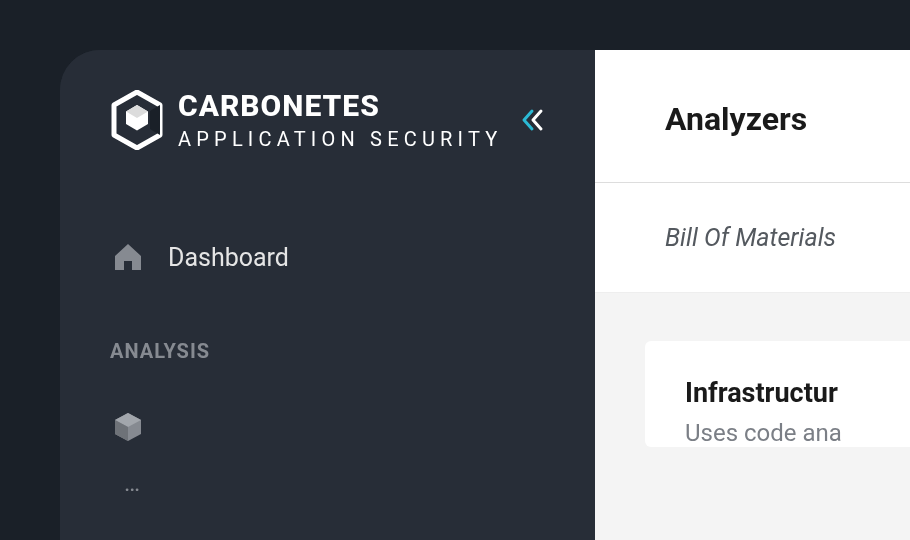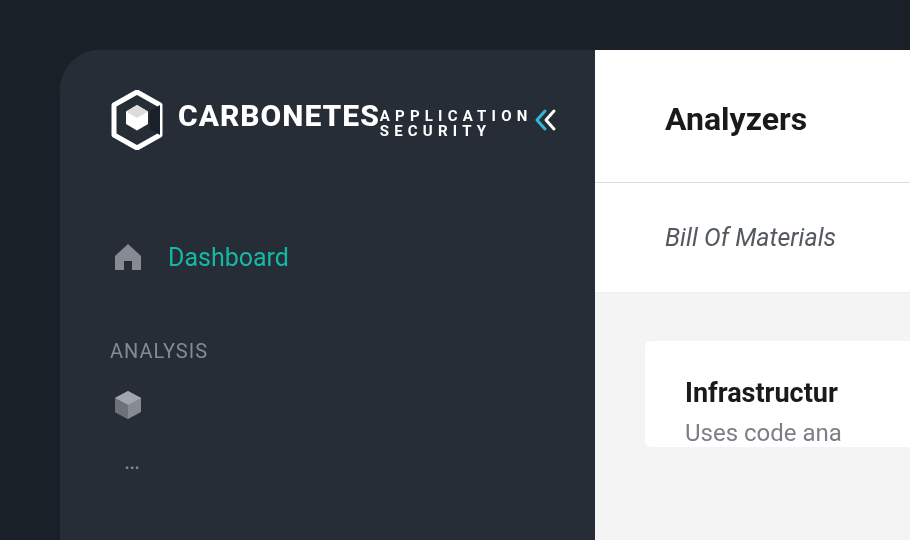--- a/index.html
+++ b/index.html
@@ -33,31 +33,31 @@
       justify-content: space-between;
       padding: 0 50px 0 50px;
       margin-bottom: 75px;
     }
     .logo-wrapper {
       display: flex;
       align-items: center;
       gap: 14px;
     }
     .logo-icon svg { display: block; }
-    .logo-text { display: flex; flex-direction: row; line-height: 1; }
+    .logo-text { display: flex; flex-direction: column; line-height: 1; }
     .brand-name {
       color: #ffffff;
       font-size: 30px;
       font-weight: 800;
       letter-spacing: 1px;
     }
     .brand-tagline {
       color: #ffffff;
-      font-size: 15px;
-      font-weight: 700;
+      font-size: 20px;
+      font-weight: 400;
       letter-spacing: 5.2px;
       margin-top: 8px;
     }
     .collapse-btn {
       cursor: pointer;
       display: flex;
       align-items: center;
     }
     .nav-item {
       display: flex;
@@ -68,32 +68,32 @@
     }
     .nav-icon {
       width: 36px;
       height: 36px;
       display: flex;
       align-items: center;
       justify-content: center;
       flex-shrink: 0;
     }
     .nav-label {
-      color: #14b8a6;
+      color: #e5e5e5;
       font-size: 25px;
       font-weight: 400;
     }
     .section-header {
       color: #868a91;
       font-size: 20px;
-      font-weight: 400;
+      font-weight: 700;
       letter-spacing: 1px;
       padding: 0 50px;
       margin-top: 50px;
-      margin-bottom: 10px;
+      margin-bottom: 32px;
     }
     .main-panel {
       flex: 1;
       background: #ffffff;
       display: flex;
       flex-direction: column;
     }
     .panel-header {
       padding: 50px 0 44px 70px;
       border-bottom: 1px solid #ddd;

